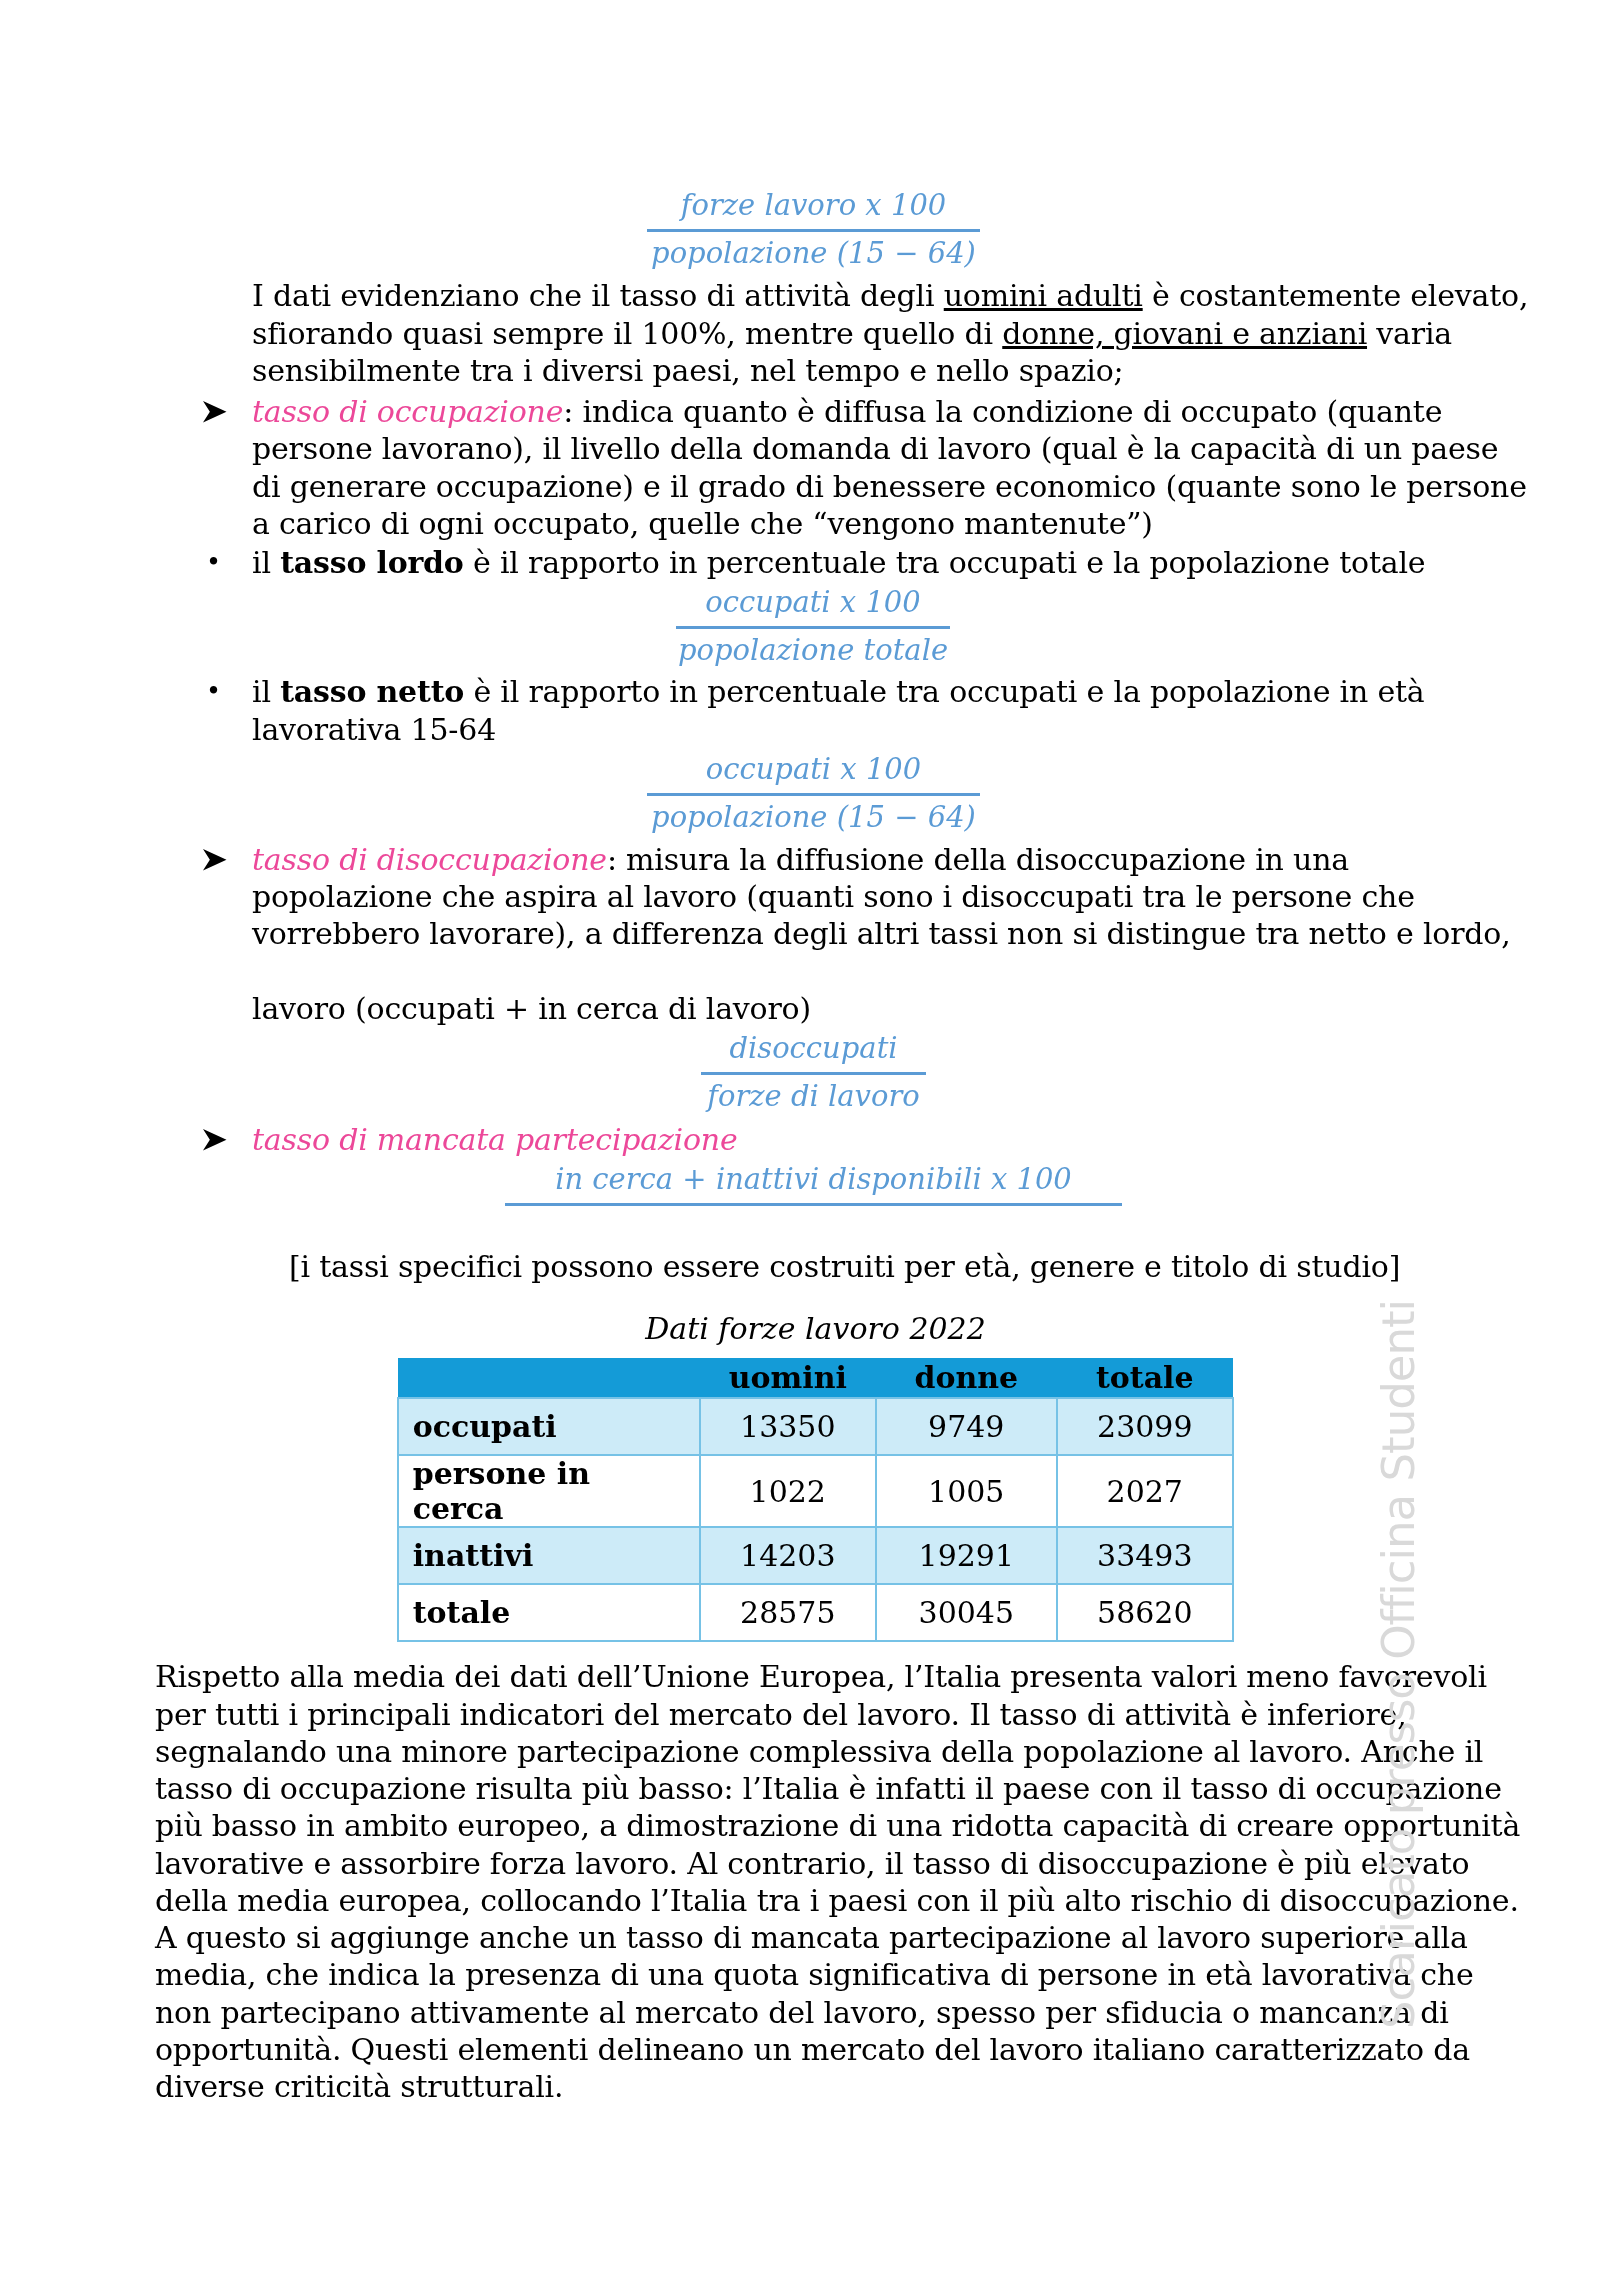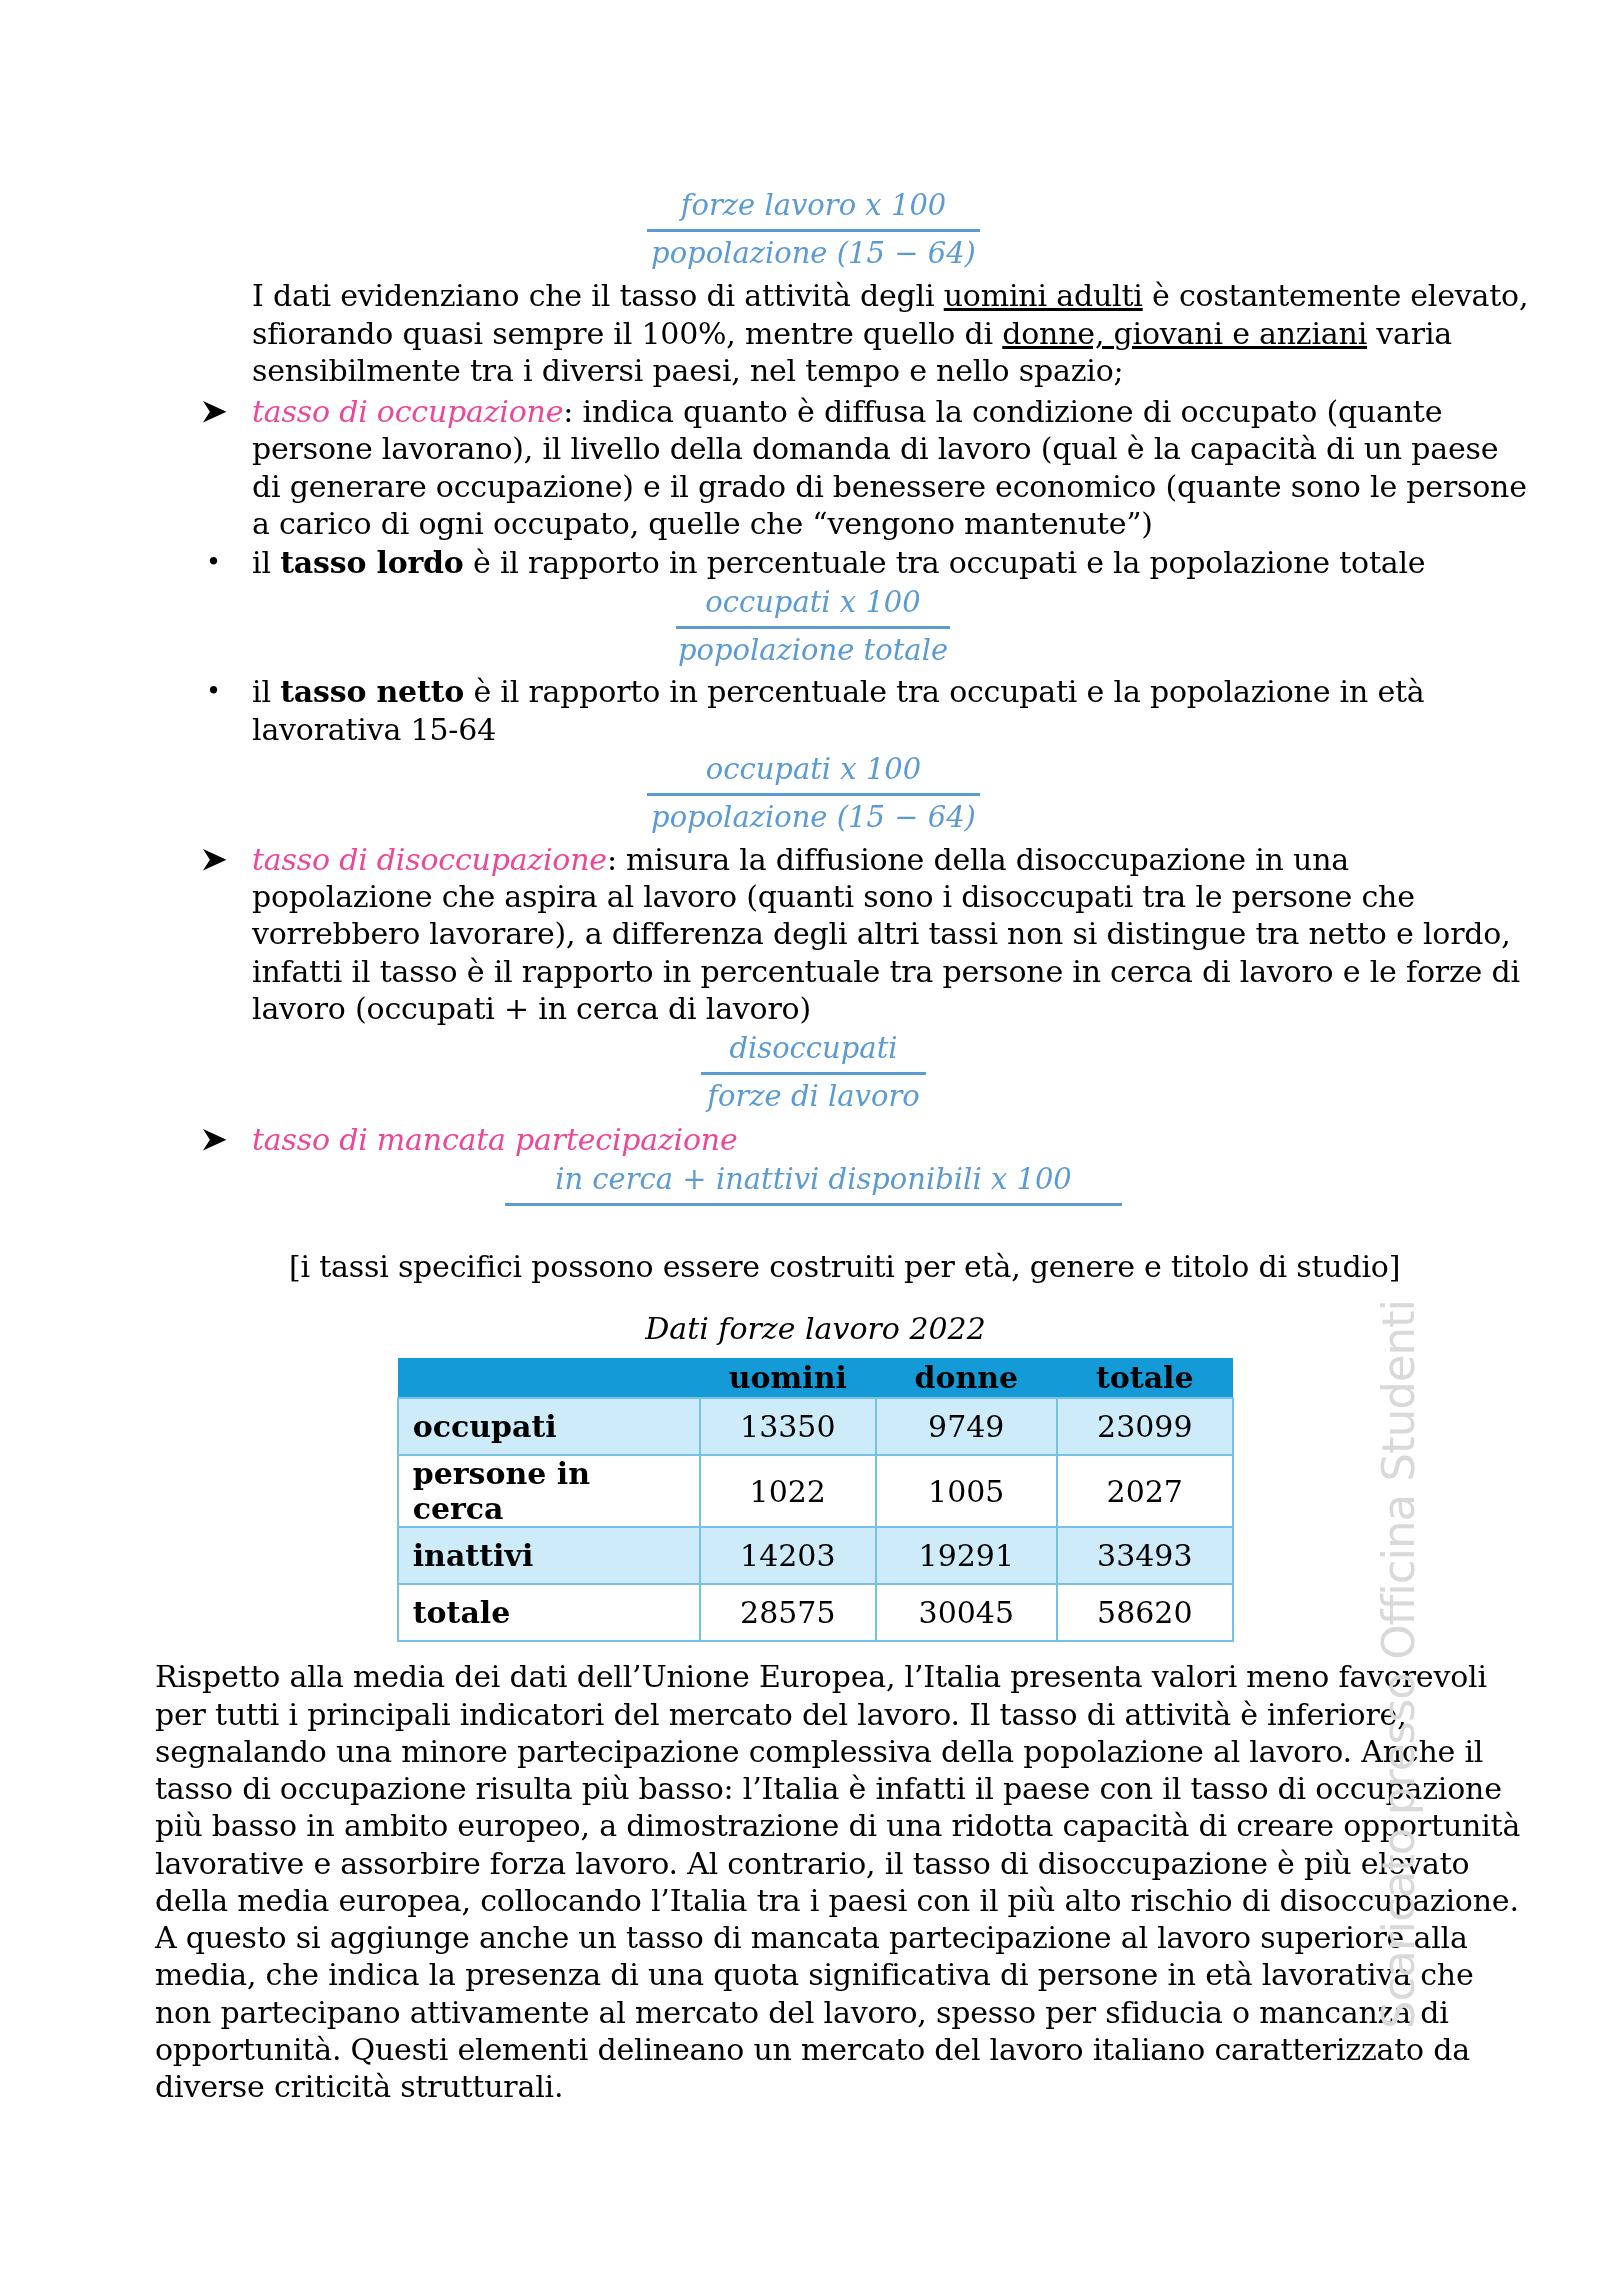--- a/index.html
+++ b/index.html
@@ -77,21 +77,20 @@
   </div>
 
   <svg class="arrow" style="left:203px; top:849px;" viewBox="0 0 24 22">
       <polygon points="0,0 24,11 0,22 7,11" fill="#000"></polygon>
     </svg>
   <div class="line" style="left:252px; top:841px;">
     <span class="blue">tasso di disoccupazione</span><span>: misura la diffusione della disoccupazione in una</span>
   </div>
   <div class="line" style="left:252px; top:878px;">popolazione che aspira al lavoro (quanti sono i disoccupati tra le persone che</div>
   <div class="line" style="left:252px; top:915px;">vorrebbero lavorare), a differenza degli altri tassi non si distingue tra netto e lordo,</div>
-  <div class="line" style="left:252px; top:953px;">infatti il tasso è il rapporto in percentuale tra persone in cerca di lavoro e le forze di</div>
   <div class="line" style="left:252px; top:990px;">lavoro (occupati + in cerca di lavoro)</div>
   <div class="frac" style="left:701px; top:1029px; width:225px;">
     <span class="num"><i>disoccupati</i></span>
     <span class="bar"></span>
     <span class="den"><i>forze di lavoro</i></span>
   </div>
 
   <svg class="arrow" style="left:203px; top:1129px;" viewBox="0 0 24 22">
       <polygon points="0,0 24,11 0,22 7,11" fill="#000"></polygon>
     </svg>

